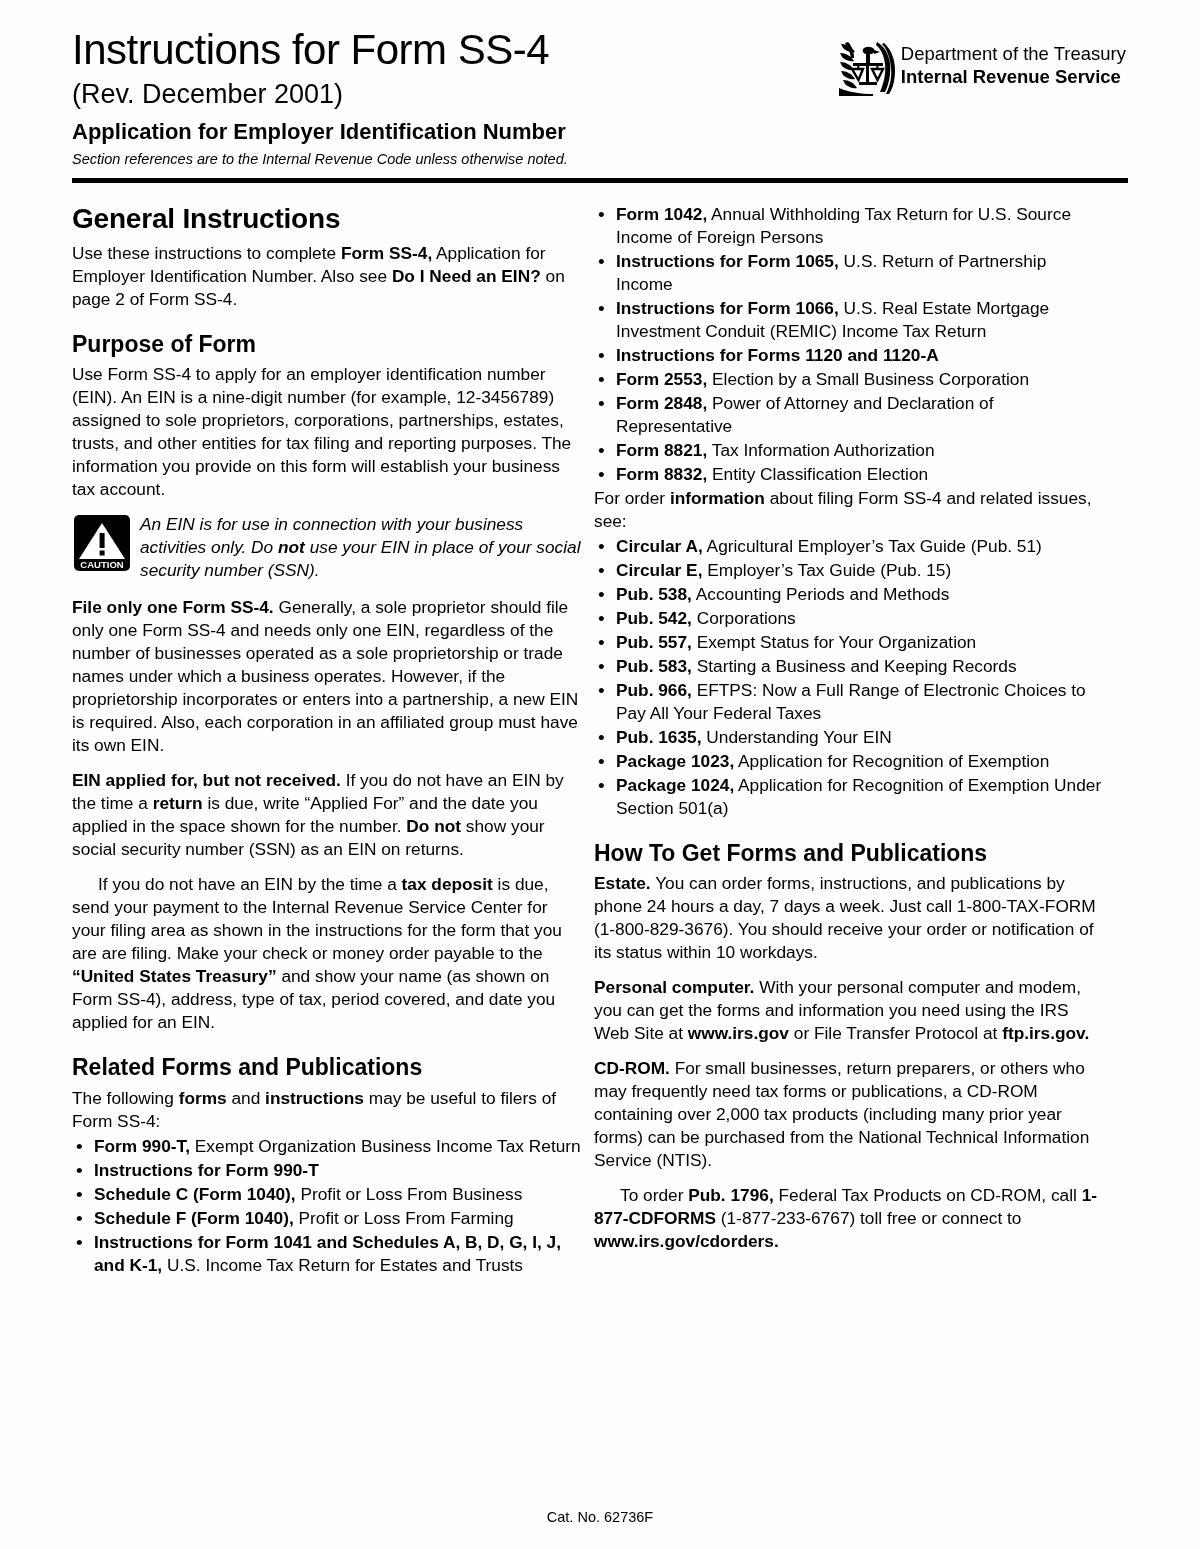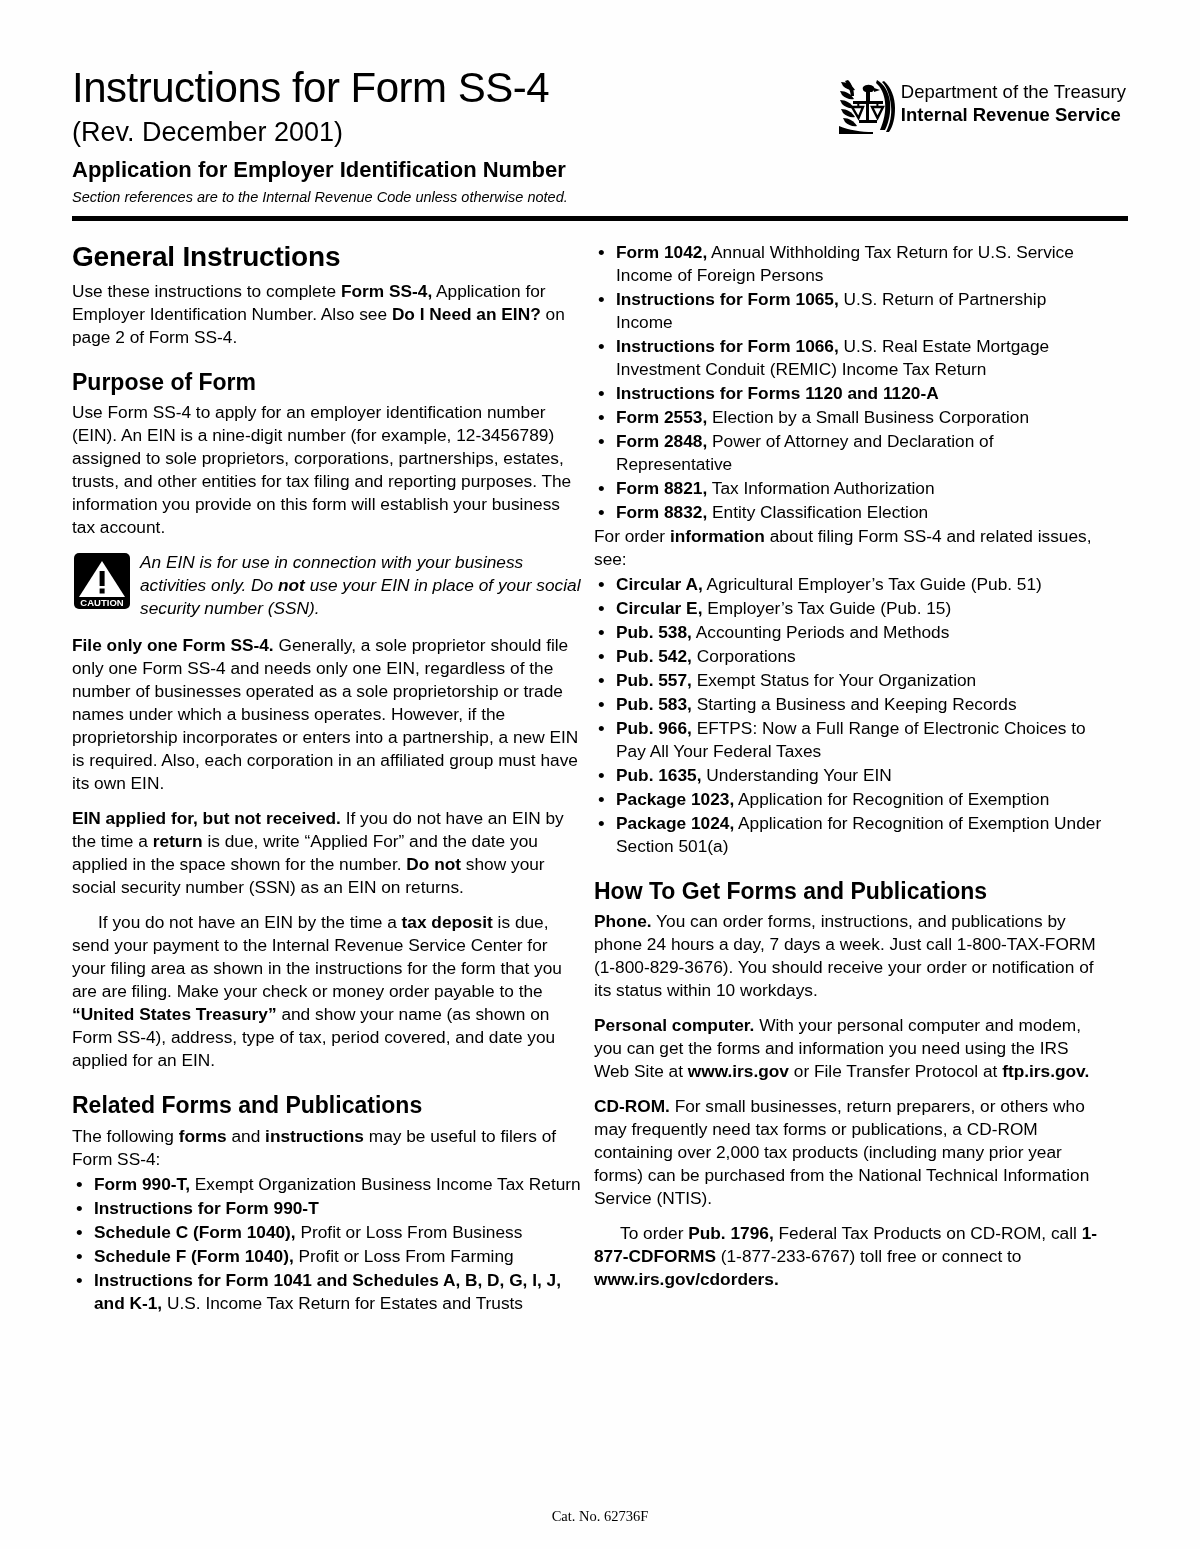--- a/index.html
+++ b/index.html
@@ -19,21 +19,21 @@
     width: 1200px;
     height: 1549px;
     box-sizing: border-box;
     padding: 0 72px;
     background: #fefefe;
   }
 
   
   .header {
     position: relative;
-    padding-top: 66px;
+    padding-top: 28px;
   }
   .header-row {
     display: flex;
     align-items: flex-start;
     justify-content: space-between;
   }
   .title-block { flex: 0 0 auto; }
   .doc-title {
     font-size: 42px;
     font-weight: 400;
@@ -165,21 +165,20 @@
     margin: 0 0 2px 0;
   }
 
   .footer {
     position: absolute;
     left: 0;
     right: 0;
     bottom: 24px;
     text-align: center;
     font-size: 14.5px;
-    font-family: Liberation Serif, serif;
   }
 </style>
 </head>
 <body>
 
 <div class="page">
 
   <div class="header">
     <div class="header-row">
       <div class="title-block">
@@ -273,21 +272,21 @@
         <li><b>Instructions for Form 990-T</b><span></span></li>
         <li><b>Schedule C (Form 1040),</b><span> Profit or Loss From Business</span></li>
         <li><b>Schedule F (Form 1040),</b><span> Profit or Loss From Farming</span></li>
         <li><b>Instructions for Form 1041 and Schedules A, B, D, G, I, J, and K-1,</b><span> U.S. Income Tax Return for Estates and Trusts</span></li>
       </ul>
     </div>
 
     <div class="col">
 
       <ul class="blist">
-        <li><b>Form 1042,</b><span> Annual Withholding Tax Return for U.S. Service Income of Foreign Persons</span></li>
+        <li><b>Form 1042,</b><span> Annual Withholding Tax Return for U.S. Source Income of Foreign Persons</span></li>
         <li><b>Instructions for Form 1065,</b><span> U.S. Return of Partnership Income</span></li>
         <li><b>Instructions for Form 1066,</b><span> U.S. Real Estate Mortgage Investment Conduit (REMIC) Income Tax Return</span></li>
         <li><b>Instructions for Forms 1120 and 1120-A</b><span></span></li>
         <li><b>Form 2553,</b><span> Election by a Small Business Corporation</span></li>
         <li><b>Form 2848,</b><span> Power of Attorney and Declaration of Representative</span></li>
         <li><b>Form 8821,</b><span> Tax Information Authorization</span></li>
         <li><b>Form 8832,</b><span> Entity Classification Election</span></li>
       </ul>
 
       <p class="leadin2"><span> For order </span><b>information</b><span> about filing Form SS-4 and related issues, see:</span></p>
@@ -300,21 +299,21 @@
         <li><b>Pub. 557,</b><span> Exempt Status for Your Organization</span></li>
         <li><b>Pub. 583,</b><span> Starting a Business and Keeping Records</span></li>
         <li><b>Pub. 966,</b><span> EFTPS: Now a Full Range of Electronic Choices to Pay All Your Federal Taxes</span></li>
         <li><b>Pub. 1635,</b><span> Understanding Your EIN</span></li>
         <li><b>Package 1023,</b><span> Application for Recognition of Exemption</span></li>
         <li><b>Package 1024,</b><span> Application for Recognition of Exemption Under Section 501(a)</span></li>
       </ul>
 
       <h3 class="sub">How To Get Forms and Publications</h3>
 
-      <p class="body"><b>Phone.</b><span>  You can order forms, instructions, and publications by phone 24 hours a day, 7 days a week. Just call 1-800-TAX-FORM (1-800-829-3676). You should receive your order or notification of its status within 10 workdays.</span></p>
+      <p class="body"><b>Estate.</b><span>  You can order forms, instructions, and publications by phone 24 hours a day, 7 days a week. Just call 1-800-TAX-FORM (1-800-829-3676). You should receive your order or notification of its status within 10 workdays.</span></p>
 
       <p class="body"><b>Personal computer.</b><span>  With your personal computer and modem, you can get the forms and information you need using the IRS Web Site at </span><b>www.irs.gov</b><span> or File Transfer Protocol at </span><b>ftp.irs.gov.</b></p>
 
       <p class="body"><b>CD-ROM.</b><span>  For small businesses, return preparers, or others who may frequently need tax forms or publications, a CD-ROM containing over 2,000 tax products (including many prior year forms) can be purchased from the National Technical Information Service (NTIS).</span></p>
 
       <p class="body indent"><span>To order </span><b>Pub. 1796,</b><span> Federal Tax Products on CD-ROM, call </span><b>1-877-CDFORMS</b><span> (1-877-233-6767) toll free or connect to </span><b>www.irs.gov/cdorders.</b></p>
     </div>
   </div>
 
   <div class="footer">Cat. No. 62736F</div>

